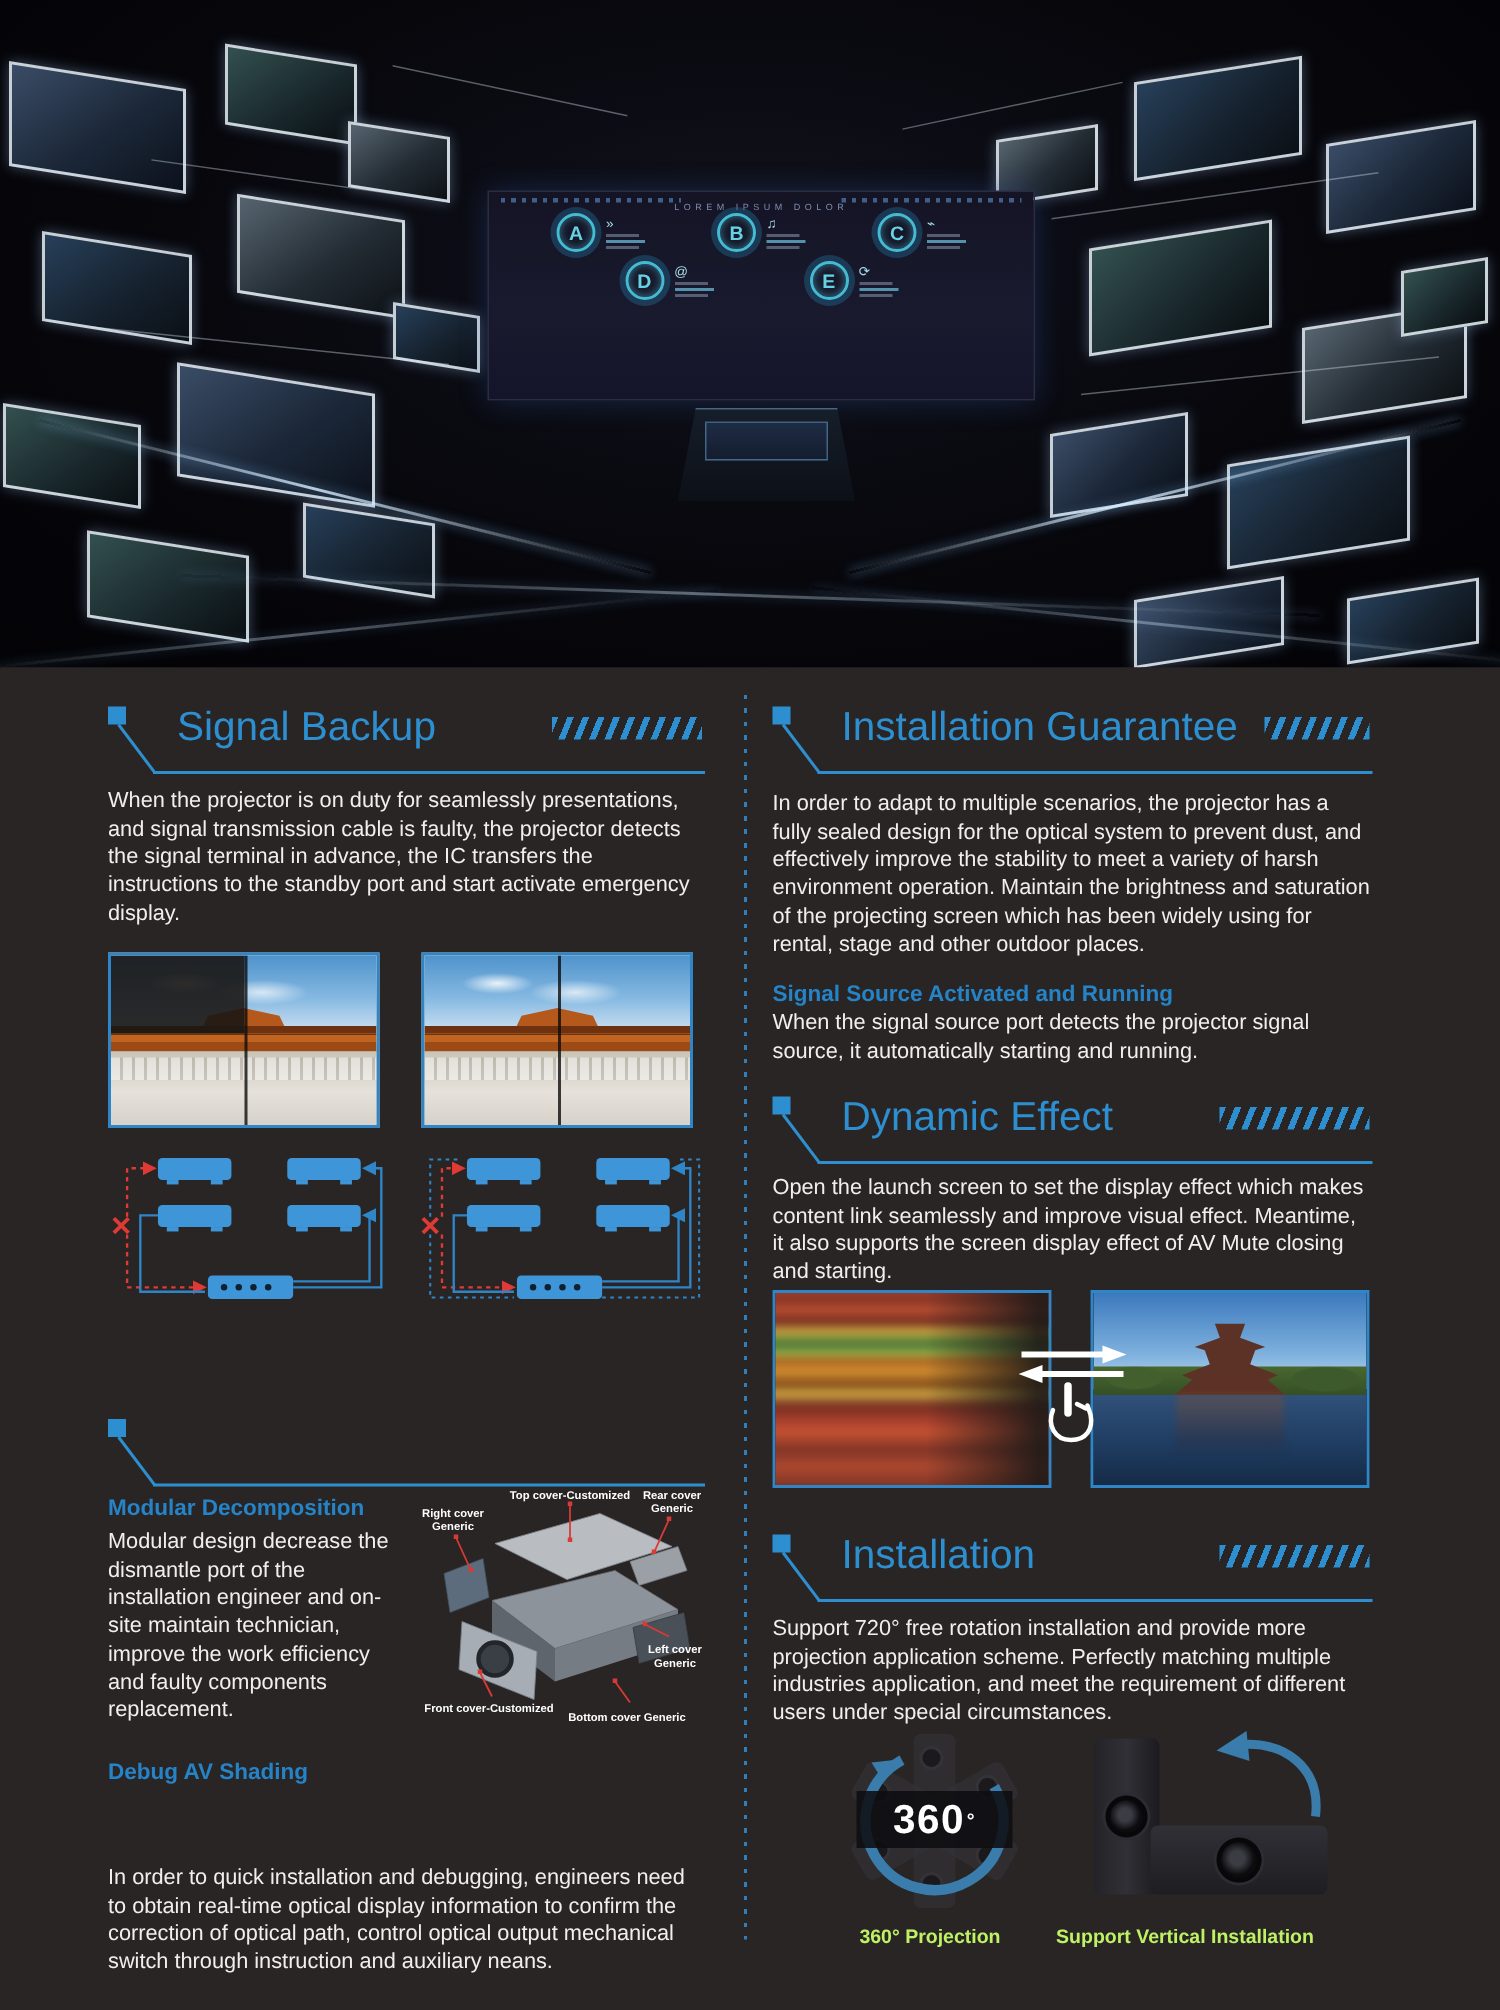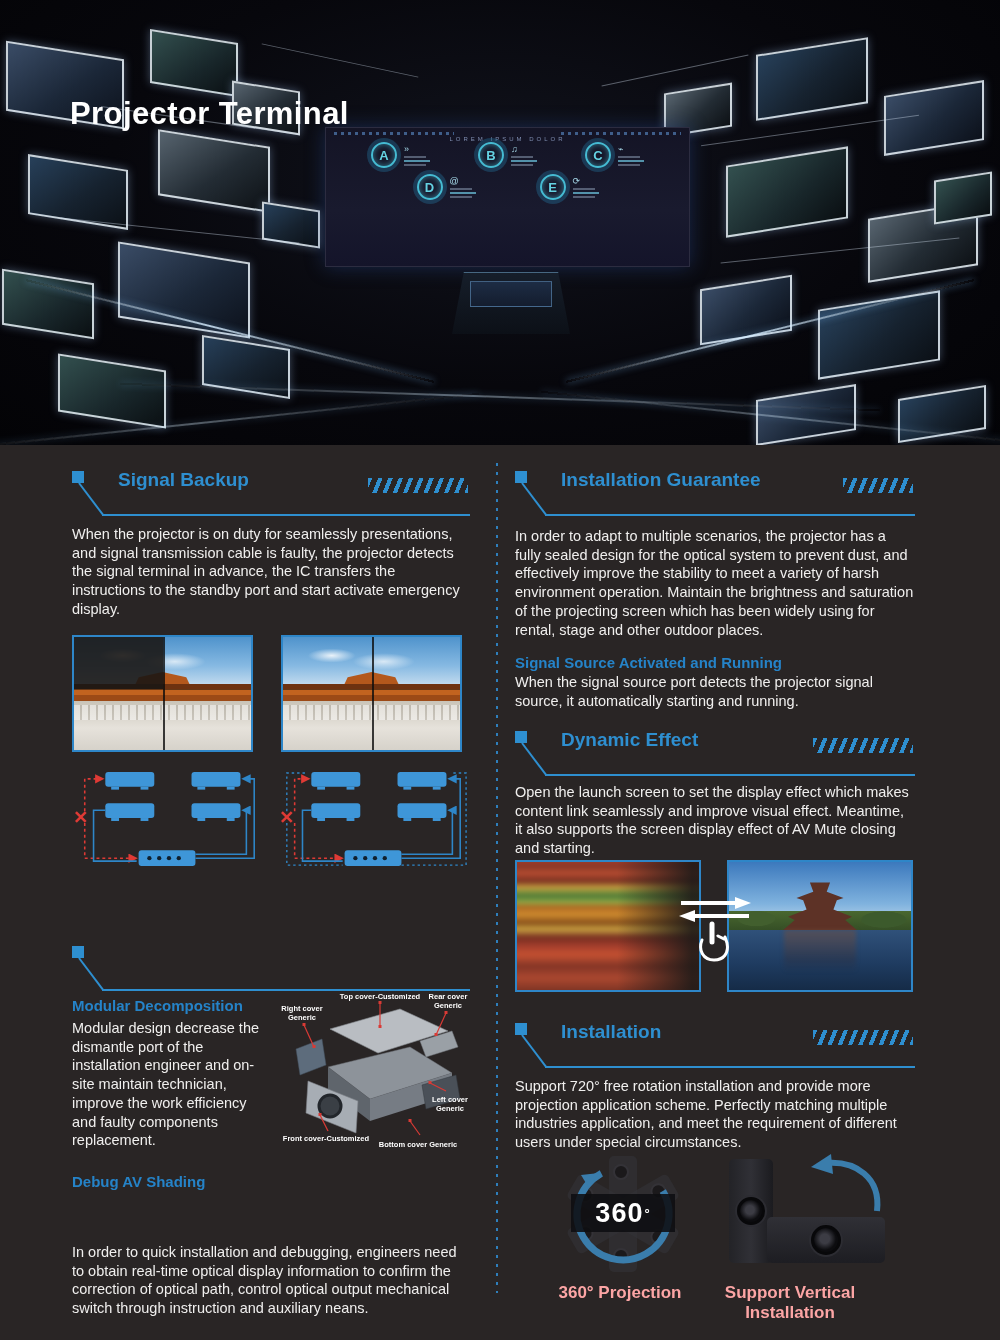--- a/index.html
+++ b/index.html
@@ -94,21 +94,21 @@
     position:absolute; left:496px; top:18px; height:830px; width:2px;
     background:repeating-linear-gradient(180deg,#2e7fbc 0 3px,transparent 3px 9px);
   }
   .col { position:absolute; top:0; }
   .colL { left:72px; width:398px; }
   .colR { left:515px; width:400px; }
   .sec-head { position:absolute; width:100%; height:46px; }
   .sec-head .ul { position:absolute; left:30px; right:0; bottom:0; height:2px; background:#2e8fd0; }
   .sec-head .sq { position:absolute; left:0; top:1px; width:12px; height:12px; background:#2e8fd0; }
   .sec-head .diag { position:absolute; left:7px; top:12px; width:40px; height:2px; background:#2e8fd0; transform-origin:0 50%; transform:rotate(53deg); }
-  .sec-head h2 { position:absolute; left:46px; top:-1px; margin:0; font-size:19px; font-weight:bold; color:#2e8fd0; }
+  .sec-head h2 { position:absolute; left:46px; top:-1px; margin:0; font-size:27px; font-weight:normal; color:#2e8fd0; }
   .sec-head .hatch {
     position:absolute; right:2px; top:8px; height:15px; width:100px;
     background:repeating-linear-gradient(112deg,#2e8fd0 0 4px,transparent 4px 9.5px);
   }
   .sec-head .hatch.short { width:70px; }
   .body-text { position:absolute; margin:0; font-size:14.5px; line-height:18.7px; color:#f0efee; }
   .subhead { position:absolute; margin:0; font-size:15px; font-weight:bold; color:#2583c8; }
   
   .vwall { position:absolute; display:flex; gap:28px; }
   .vwimg { position:relative; width:181px; height:117px; border:2px solid #2e86c8; overflow:hidden; background:#d8d4cd; }
@@ -183,21 +183,21 @@
     background:linear-gradient(90deg,#232327,#303036 50%,#1b1b1f); }
   .pv .lens { position:absolute; left:8px; top:38px; width:28px; height:28px; border-radius:50%;
     background:radial-gradient(circle at 45% 45%, #3c3c44 0 25%, #0c0c0f 60%);
     border:3px solid #08080a; box-shadow:0 0 0 2px #2c2c32; }
   .ph { position:absolute; left:48px; top:64px; width:118px; height:46px; border-radius:5px;
     background:linear-gradient(180deg,#303036,#1d1d22); }
   .ph .lens { position:absolute; left:44px; top:8px; width:30px; height:30px; border-radius:50%;
     background:radial-gradient(circle at 45% 45%, #3c3c44 0 25%, #0c0c0f 60%);
     border:3px solid #08080a; box-shadow:0 0 0 2px #2c2c32; }
   .gvert svg { position:absolute; right:0; top:0; }
-  .caption { position:absolute; font-size:17px; font-weight:bold; color:#fca5a5; text-align:center; }
+  .caption { position:absolute; font-size:13px; font-weight:bold; color:#bef264; text-align:center; }
 </style>
 </head>
 <body>
 
 <div class="hero">
 
   <div class="grpL">
     <div class="sthumb t3" style="left:6px;top:50px;width:118px;height:70px;"></div>
     <div class="sthumb t2" style="left:150px;top:36px;width:88px;height:54px;"></div>
     <div class="sthumb" style="left:28px;top:162px;width:100px;height:60px;"></div>
@@ -287,21 +287,20 @@
             <i></i>
             <i class="hd"></i>
             <i></i>
           </span>
       </div>
     </div>
   </div>
   <div class="podium">
     <div class="pscreen"></div>
   </div>
-  <h1 class="hero-title">Projector Terminal</h1>
 </div>
 
 <div class="content">
   <div class="divider"></div>
 
   <svg width="0" height="0" style="position:absolute">
     <defs>
       <marker id="arrR" markerWidth="6" markerHeight="6" refX="4" refY="3" orient="auto">
         <path d="M0,0 L6,3 L0,6 Z" fill="#df3a35"></path>
       </marker>

